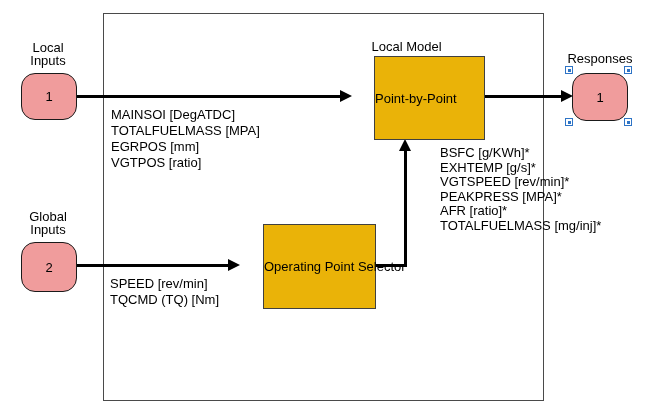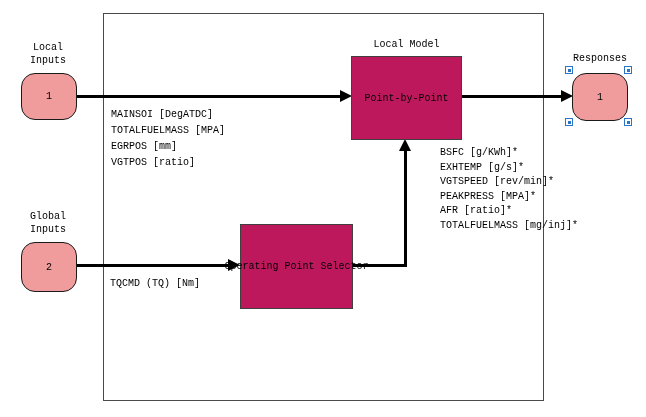--- a/index.html
+++ b/index.html
@@ -1,22 +1,22 @@
 <!DOCTYPE html>
 <html><head>
 <meta charset="utf-8">
 <style>
   html, body { margin: 0; padding: 0; background: #ffffff; }
   .canvas {
     position: relative;
     width: 646px;
     height: 417px;
     background: #ffffff;
-    font-family: Liberation Mono, monospace;
-    font-size: 10px;
+    font-family: Liberation Sans, sans-serif;
+    font-size: 13px;
     color: #000;
     overflow: hidden;
   }
   .abs { position: absolute; }
 
   .outer-box {
     left: 103px; top: 13px; width: 441px; height: 388px;
     border: 1px solid #4a4a4a;
     box-sizing: border-box;
   }
@@ -25,25 +25,26 @@
     width: 56px; height: 47px;
     background: #F09C9C;
     border: 1px solid #1a1a1a;
     border-radius: 14px;
     display: flex; align-items: center; justify-content: center;
     box-sizing: border-box;
     z-index: 3;
   }
 
   .block {
-    background: #be185d;
+    background: #eab308;
     border: 1px solid #404040;
-    display: flex; align-items: center; justify-content: center;
+    display: flex; align-items: center; justify-content: flex-start;
     box-sizing: border-box;
     z-index: 2;
+    margin-left: 23px;
   }
   .block span { white-space: nowrap; }
 
   .block-title { text-align: center; z-index: 2; }
 
   .port-label { text-align: center; line-height: 13px; z-index: 2; }
 
   .wire { background: #000; z-index: 1; }
 
   .arrow-right {
@@ -134,20 +135,21 @@
     <div>Inputs</div>
   </div>
   <div class="abs port" style="left:21px; top:242px; height:50px;">
     <span>2</span>
   </div>
 
   <div class="abs wire" style="left:77px; top:264px; width:152px; height:3px;"></div>
   <div class="abs arrow-right" style="left:228px; top:259px;"></div>
 
   <div class="abs sig-list" style="left:110px; top:276px;">
+    <div>SPEED [rev/min]</div>
     <div>TQCMD (TQ) [Nm]</div>
   </div>
 
   <div class="abs block" style="left:240px; top:224px; width:113px; height:85px;">
     <span>Operating Point Selector</span>
   </div>
 
   <div class="abs wire" style="left:353px; top:264px; width:54px; height:3px;"></div>
   <div class="abs wire" style="left:404px; top:150px; width:3px; height:117px;"></div>
   <div class="abs arrow-up" style="left:399px; top:139px;"></div>

